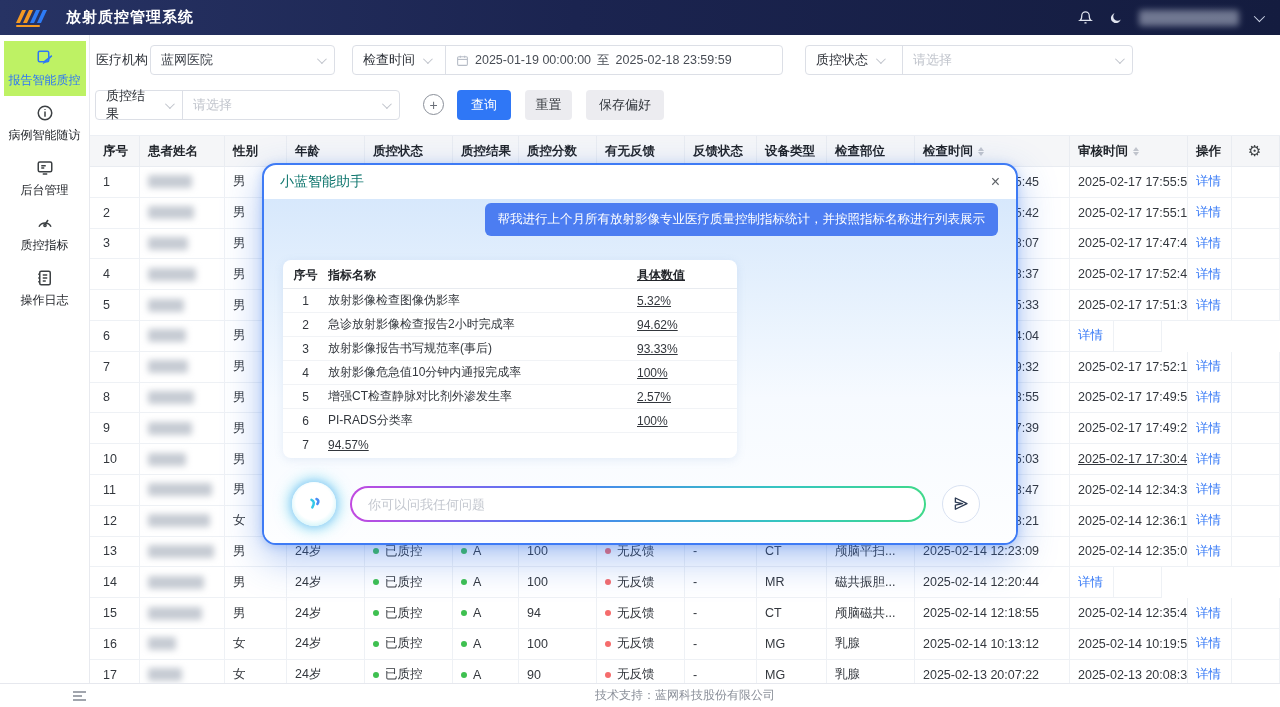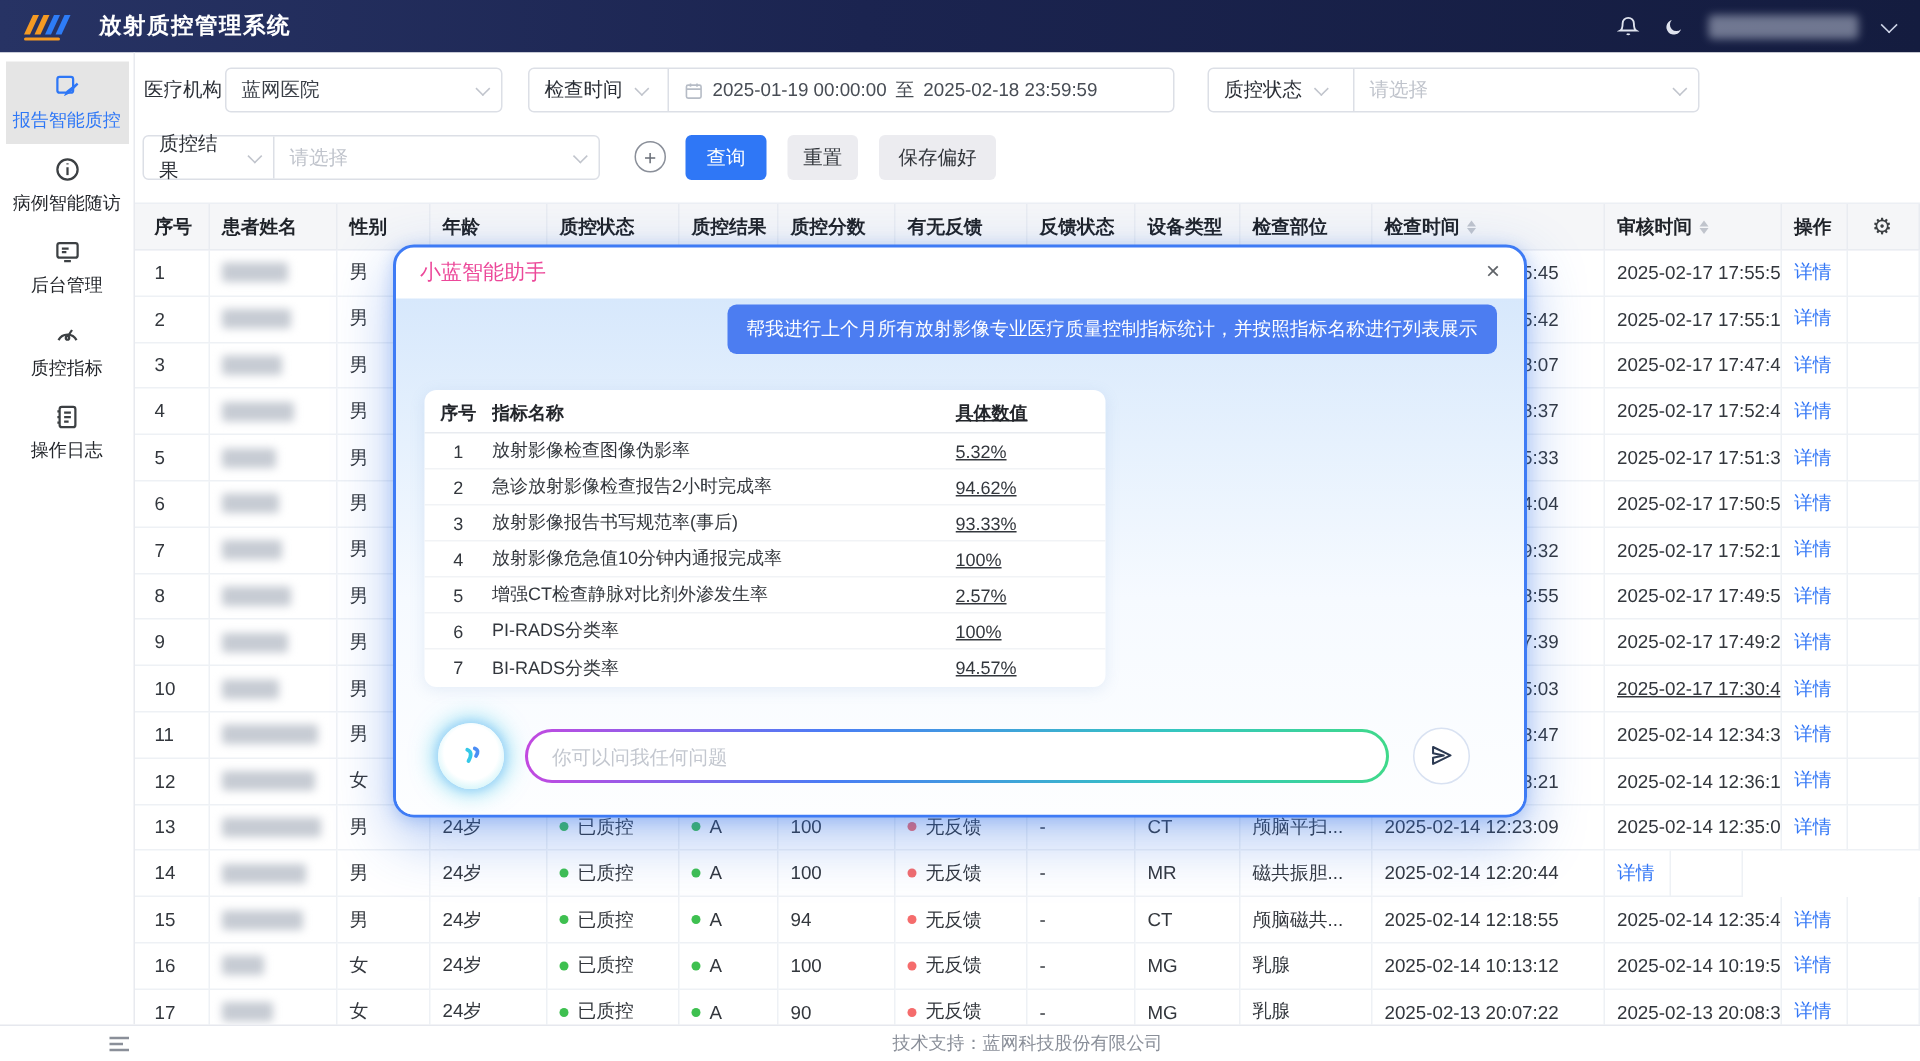--- a/index.html
+++ b/index.html
@@ -16,21 +16,21 @@
   .topbar-right { margin-left:auto; display:flex; align-items:center; gap:15px; }
   .tb-icon { width:16px; height:16px; display:inline-flex; align-items:center; justify-content:center; cursor:pointer; }
   .user-blur { width:100px; height:16px; border-radius:3px; background:#dfe5f2; opacity:.45; filter:blur(3px); cursor:pointer; }
   .tb-caret { width:8px; height:8px; border-right:1.5px solid #cfd6e8; border-bottom:1.5px solid #cfd6e8; transform:rotate(45deg) translateY(-2px); cursor:pointer; }
 
   
   .sidebar { position:absolute; left:0; top:35px; width:90px; height:648px; background:#fff; border-right:1px solid #e8eaef; }
   .side-item { width:82px; margin:0 auto; height:55px; display:flex; flex-direction:column; align-items:center; justify-content:center; cursor:pointer; color:#23262b; }
   .side-item .s-label { font-size:12px; margin-top:5px; white-space:nowrap; }
   .side-item svg { stroke:#3c4043; }
-  .side-item.active { background:#e5e5e5; border-radius:0; margin-top:6px; color:#2e77f6; }
+  .side-item.active { background:#bef264; border-radius:0; margin-top:6px; color:#2e77f6; }
   .side-item.active svg { stroke:#2e77f6; }
   .side-foot { position:absolute; left:0; top:683px; width:1280px; height:24px; background:#fff; border-top:1px solid #e6e8ee; }
   .collapse-ic { position:absolute; left:72px; top:6px; cursor:pointer; }
 
   
   .content { position:absolute; left:90px; top:35px; width:1190px; height:648px; background:#fff; }
   .f-label { position:absolute; font-size:13px; color:#2b2f36; line-height:30px; }
   .sel, .compound { position:absolute; height:30px; border:1px solid #dcdfe6; border-radius:4px; background:#fff; display:flex; align-items:center; }
   .sel { padding:0 10px; justify-content:space-between; cursor:pointer; }
   .sel .val { color:#3a3f47; font-size:13px; }
@@ -62,21 +62,21 @@
   .sort .up { border-bottom:4px solid #c0c4cc; }
   .sort .dn { border-top:4px solid #c0c4cc; }
   .gear { font-size:15px; color:#3c4043; cursor:pointer; font-family:"DejaVu Sans",sans-serif; }
 
   
   .footer-text { position:absolute; left:90px; right:0; top:687px; text-align:center; font-size:12px; color:#8a8f99; }
 
   
   .modal { position:absolute; left:262px; top:163px; width:756px; height:382px; background:#fff; border:2px solid #3e7bf5; border-radius:14px; box-shadow:0 14px 38px rgba(47,110,230,.38), 0 2px 10px rgba(47,110,230,.25); z-index:10; }
   .m-head { height:34px; display:flex; align-items:center; padding:0 16px; }
-  .m-title { font-size:14px; color:#ec4899; }
+  .m-title { font-size:14px; color:#0f766e; }
   .m-close { margin-left:auto; font-size:16px; color:#5f6368; cursor:pointer; line-height:1; }
   .m-body { position:absolute; left:0; right:0; top:34px; bottom:0; border-radius:0 0 12px 12px;
     background:linear-gradient(180deg,#d7e8fc 0%,#e6f1fd 28%,#f6faff 58%,#fdfeff 100%); overflow:hidden; }
   .bubble { position:absolute; top:4px; right:18px; height:33px; line-height:33px; background:#4c7df1; color:#fff; font-size:12.5px; padding:0 13px; border-radius:6px; white-space:nowrap; }
   .a-card { position:absolute; left:19px; top:61px; width:454px; height:198px; background:#fff; border-radius:8px; box-shadow:0 2px 10px rgba(100,140,200,.14); padding:3px 0; }
   .a-row { display:flex; height:24px; align-items:center; border-bottom:1px solid #f1f3f6; font-size:12px; color:#33373d; }
   .a-row.a-head { height:26px; font-weight:bold; color:#23262b; border-bottom:1px solid #e8ebf0; }
   .a-c-no { width:45px; text-align:center; flex:none; }
   .a-c-name { width:309px; flex:none; overflow:hidden; white-space:nowrap; }
   .a-c-val { width:96px; flex:none; overflow:hidden; white-space:nowrap;text-decoration:underline; }
@@ -538,23 +538,20 @@
             </div>
             <div class="td c-device" style="width: 70px;">
               <span></span>
             </div>
             <div class="td c-part" style="width: 88px;">
               <span></span>
             </div>
             <div class="td c-exam_time" style="width: 155px;">
               <span>2025-02-17 17:44:04</span>
             </div>
-            <div class="td c-audit_time" style="width: 118px;">
-              <span>2025-02-17 17:50:5</span>
-            </div>
             <div class="td c-action" style="width: 44px;">
               <span class="link">详情</span>
             </div>
             <div class="td c-settings" style="width: 48px;"></div>
           </div>
           <div class="trow">
             <div class="td c-no" style="width: 50px;">
               <span>7</span>
             </div>
             <div class="td c-name" style="width: 85px;">
@@ -1114,21 +1111,20 @@
               <span class="a-c-name">增强CT检查静脉对比剂外渗发生率</span>
               <span class="a-c-val">2.57%</span>
             </div>
             <div class="a-row">
               <span class="a-c-no">6</span>
               <span class="a-c-name">PI-RADS分类率</span>
               <span class="a-c-val">100%</span>
             </div>
             <div class="a-row">
               <span class="a-c-no">7</span>
-              <span class="a-c-name">BI-RADS分类率</span>
               <span class="a-c-val">94.57%</span>
             </div>
           </div>
       </div>
       <div class="input-bar">
         <div class="ai-avatar">
           <svg width="20" height="20" viewBox="0 0 24 24">
             <path d="M9 7 q5 2 1 9" stroke="#35c8e8" stroke-width="3" fill="none" stroke-linecap="round"></path>
             <path d="M15 6 q4 1.5 1 6" stroke="#4a8df5" stroke-width="3" fill="none" stroke-linecap="round"></path>
           </svg>

